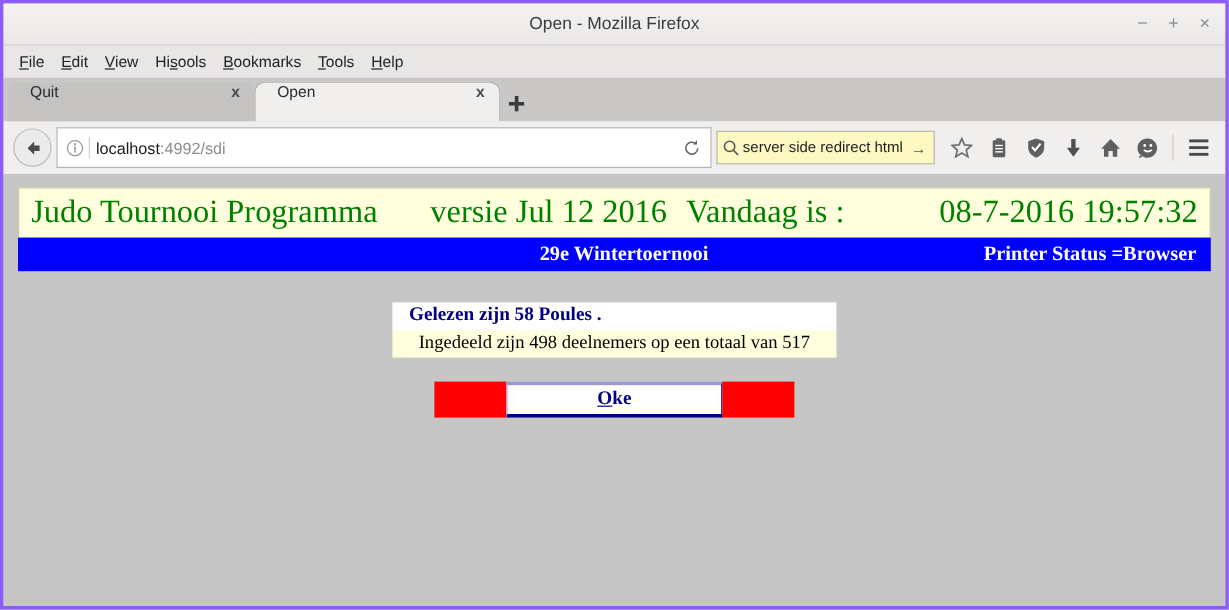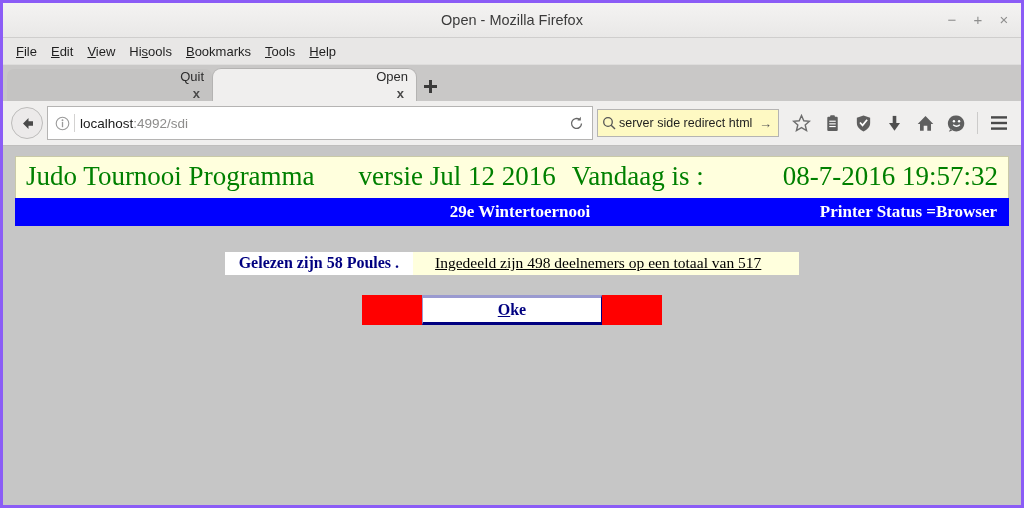--- a/index.html
+++ b/index.html
@@ -89,28 +89,27 @@
     display: flex;
     align-items: flex-end;
     padding-left: 4px;
     flex: 0 0 auto;
     position: relative;
   }
   .tab {
     width: 205px;
     height: 32px;
     display: flex;
-    align-items: flex-end;
+    align-items: flex-start;
     box-sizing: border-box;
     padding: 0 8px 0 18px;
     font-size: 13px;
     color: #2b2b2b;
     position: relative;
     cursor: pointer;
-    flex-direction: column;
   }
   .tab.inactive {
     background: #c4c3c2;
     border-top-left-radius: 7px;
     border-top-right-radius: 7px;
   }
   .tab.active {
     background: #f0efee;
     border-top-left-radius: 9px;
     border-top-right-radius: 9px;
@@ -287,42 +286,42 @@
   }
 
   .statusrow {
     margin-top: 26px;
     display: flex;
     justify-content: center;
   }
   .status-table {
     display: flex;
     align-items: stretch;
+    flex-direction: column;
   }
   .status-cell-white {
     background: #ffffff;
     color: #000080;
     font-family: "Liberation Serif", serif;
     font-weight: bold;
     font-size: 16px;
     padding: 2px 14px 3px 14px;
     white-space: nowrap;
     display: flex;
     align-items: center;
   }
   .status-cell-yellow {
     background: #ffffdd;
     color: #000000;
     font-family: "Liberation Serif", serif;
     font-size: 15.5px;
-    padding: 2px 38px 3px 22px;
-    white-space: nowrap;
-    display: flex;
-    align-items: center;
-    text-decoration: underline;
+    padding: 2px 22px 3px 22px;
+    white-space: nowrap;
+    display: flex;
+    align-items: center;
   }
 
   .buttonrow {
     margin-top: 20px;
     display: flex;
     justify-content: center;
   }
   .button-group {
     display: flex;
     align-items: stretch;

